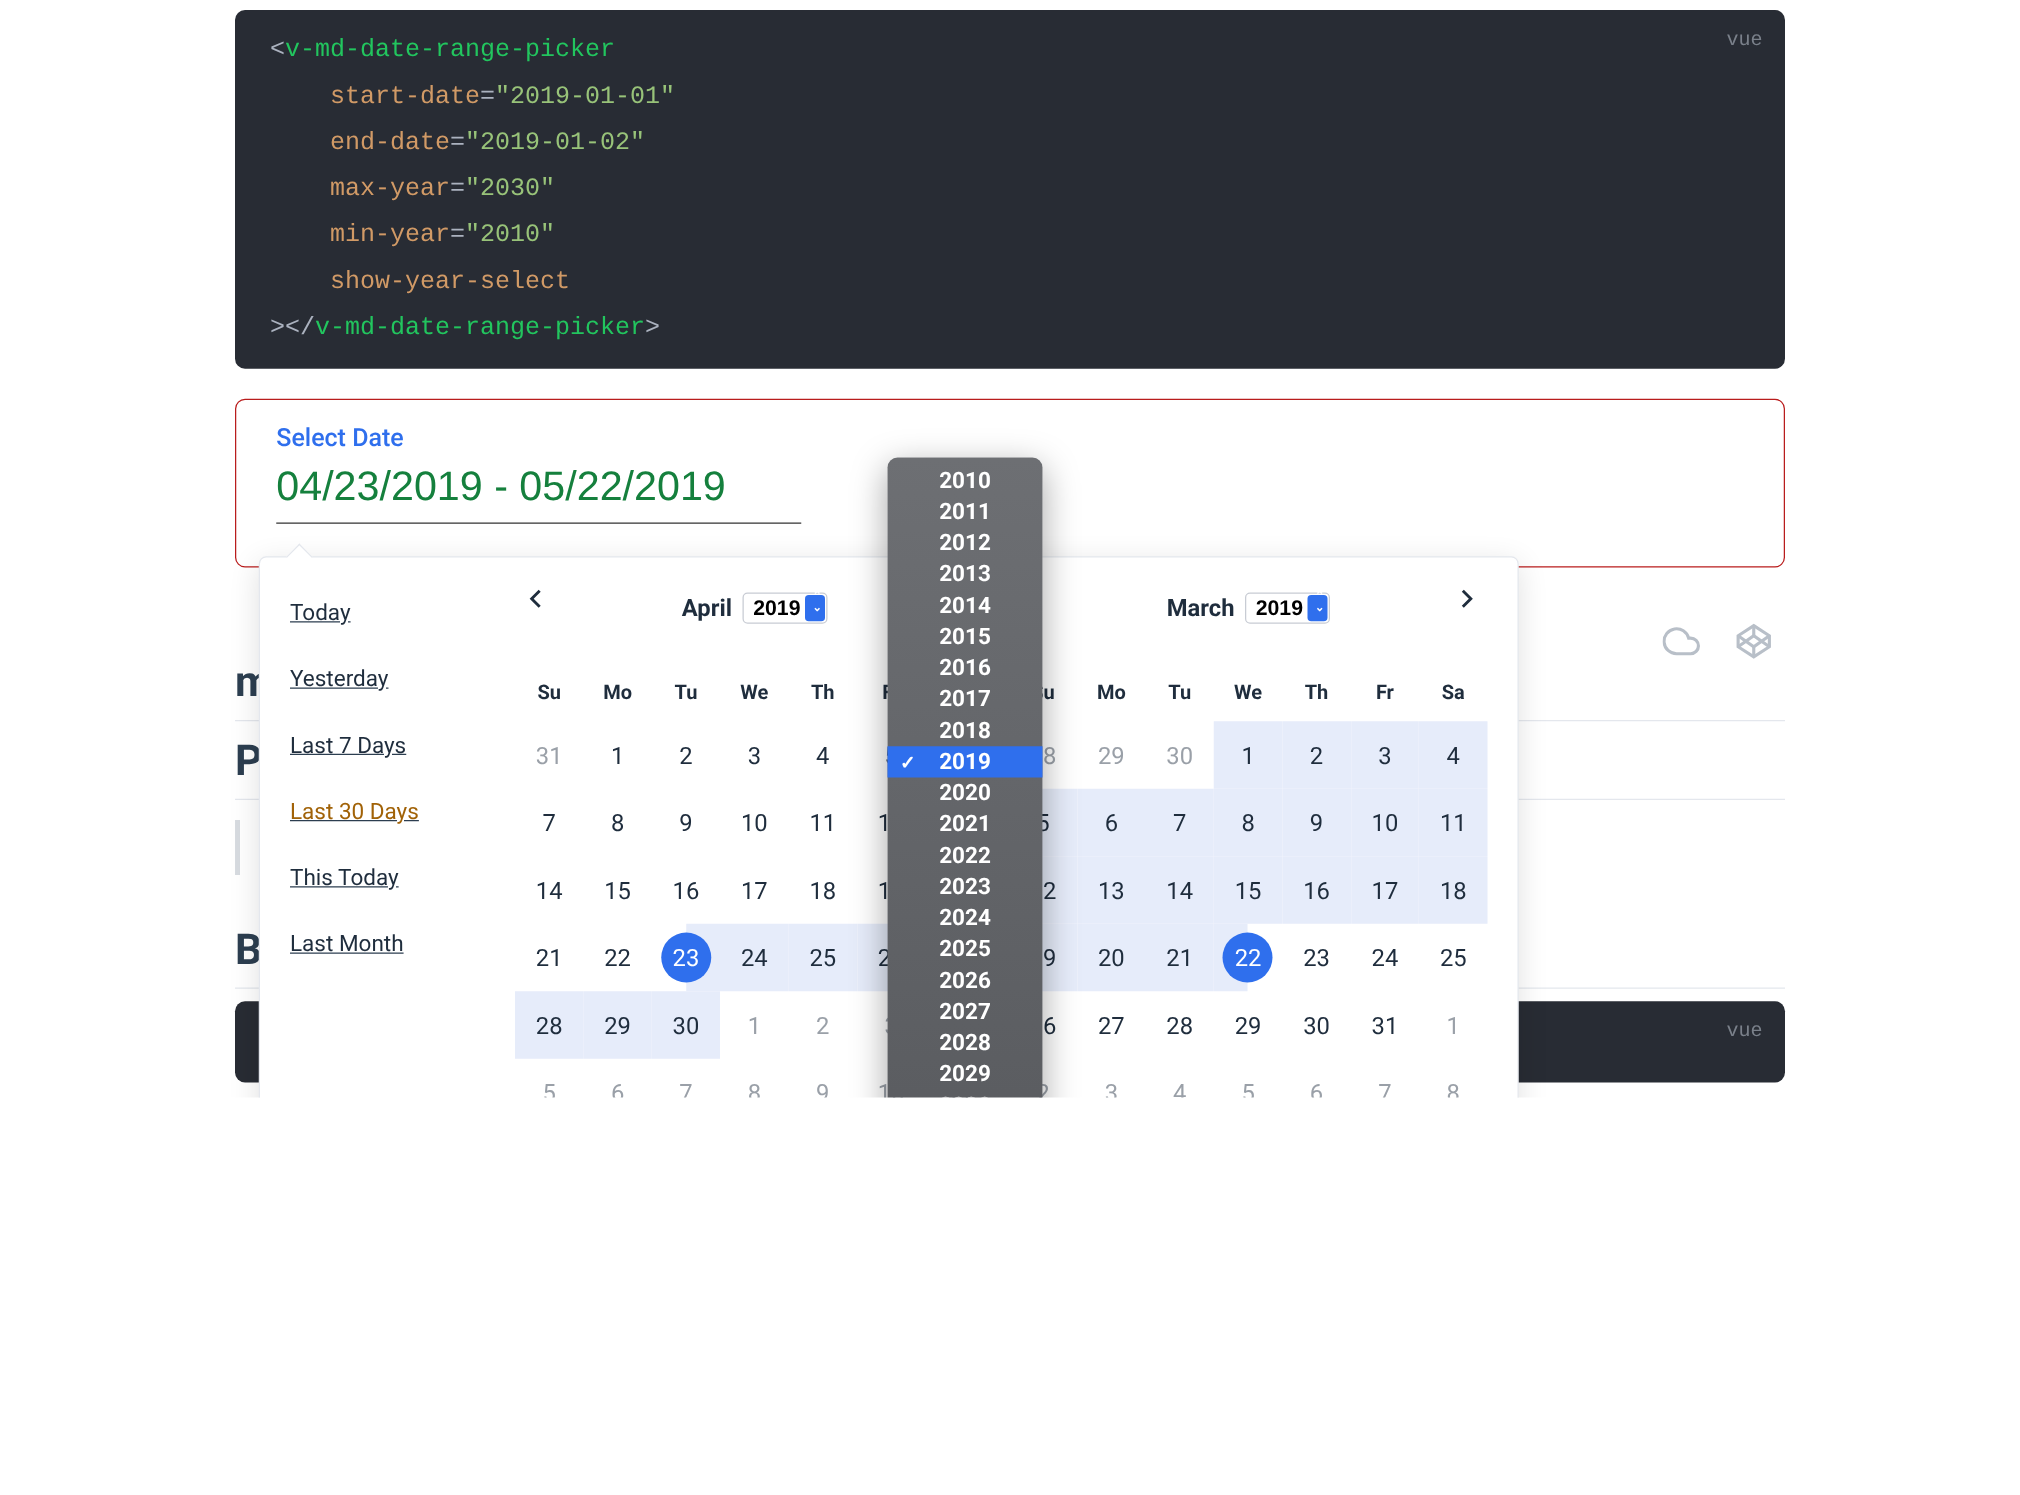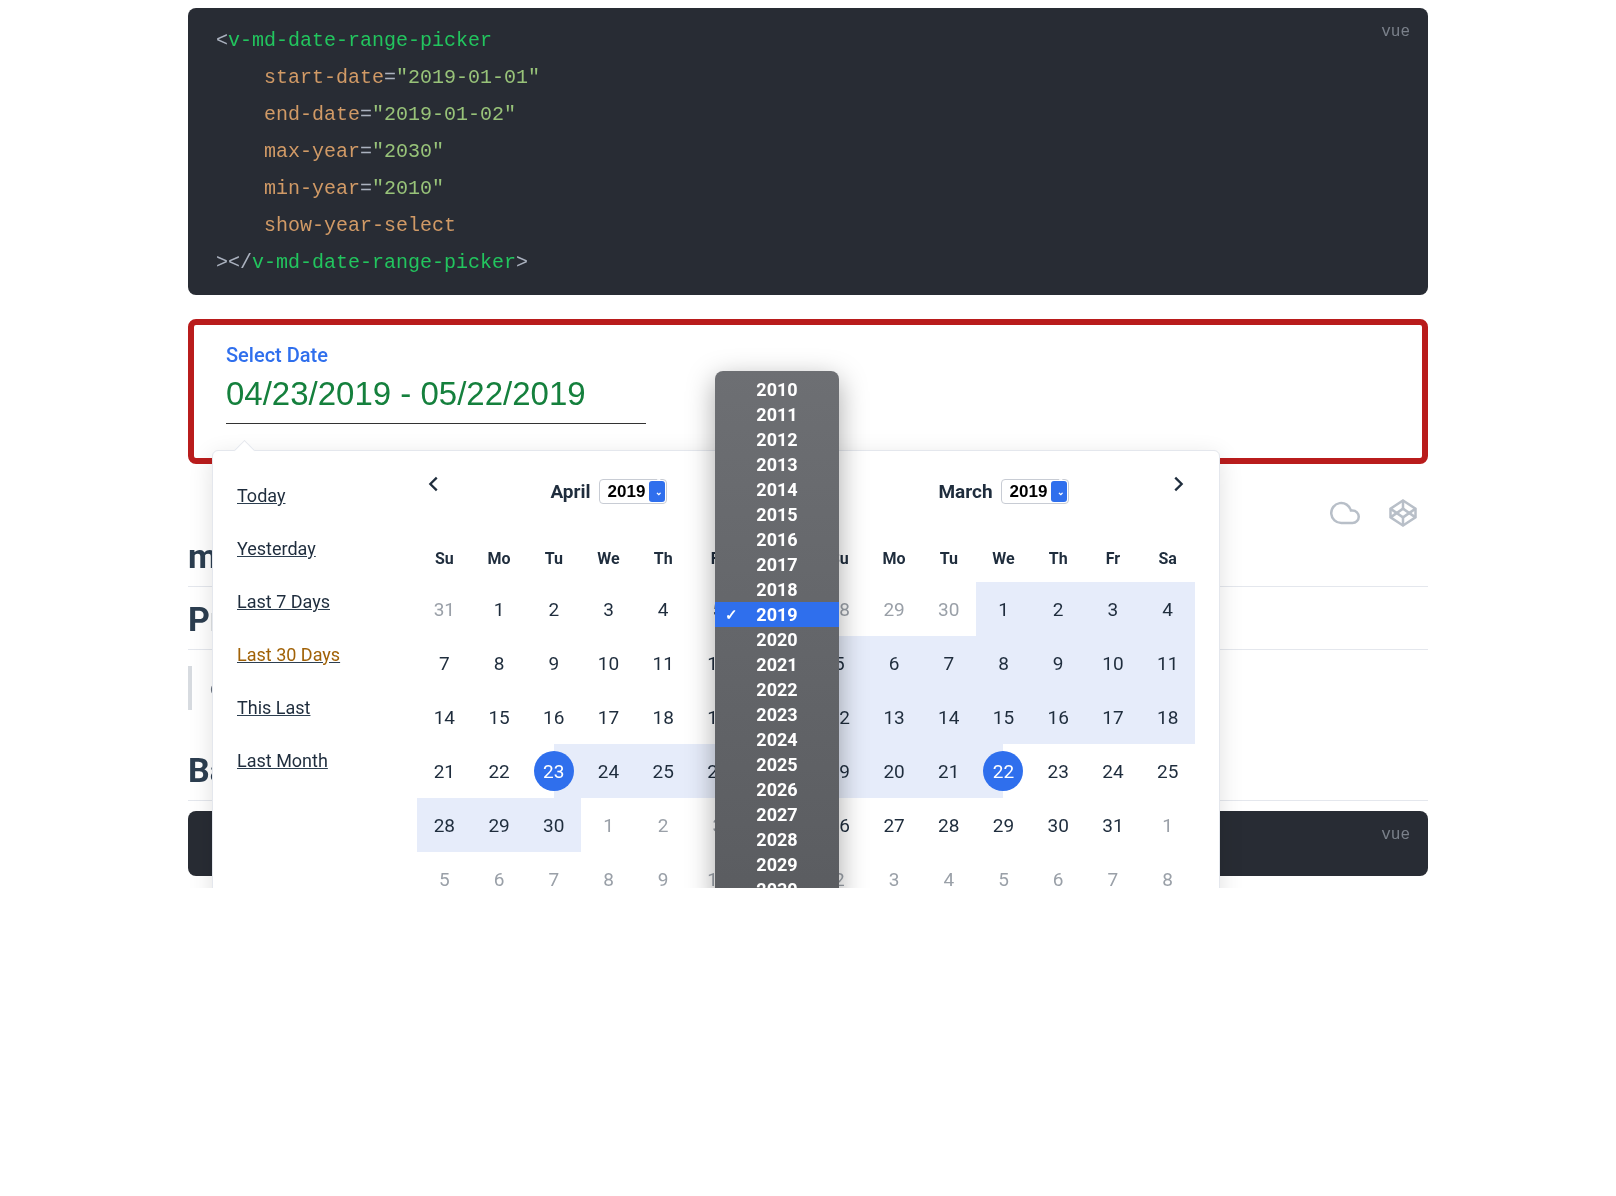--- a/index.html
+++ b/index.html
@@ -5,21 +5,21 @@
 * { box-sizing: border-box; margin: 0; padding: 0; }
 body { font-family: -apple-system, BlinkMacSystemFont, "Segoe UI", Roboto, sans-serif; background: #fff; color: #2c3e50; padding: 0; }
 .page { width: 1280px; margin: 0 auto; padding: 0 20px; position: relative; }
 .code-block { background: #282c34; border-radius: 8px; padding: 14px 28px; margin: 8px 0 12px 0; position: relative; font-family: "SFMono-Regular", Consolas, "Liberation Mono", Menlo, monospace; font-size: 20px; line-height: 1.85; color: #abb2bf; }
 .code-lang { position: absolute; top: 10px; right: 18px; color: #7a808a; font-size: 16px; font-family: inherit; }
 .tok-punc { color: #abb2bf; }
 .tok-tag { color: #22c55e; }
 .tok-attr { color: #d19a66; }
 .tok-eq { color: #abb2bf; }
 .tok-str { color: #98c379; }
-.datepicker-wrap { background: #fff; border: 6px solid #b91c1c; border-radius: 8px; margin-top: 24px; padding: 18px 32px 34px 32px; position: relative; }
+.datepicker-wrap { background: #fff; border: 1px solid #b91c1c; border-radius: 8px; margin-top: 24px; padding: 18px 32px 34px 32px; position: relative; }
 .dp-label { color: #2f6fed; font-size: 20px; font-weight: 500; margin-bottom: 2px; }
 .dp-input { border: none; border-bottom: 1px solid #333; font-size: 33px; color: #15803d; padding: 6px 0 10px 0; width: 420px; background: transparent; outline: none; }
 .popup { position: absolute; left: 18px; top: 125px; background: #fff; border: 1px solid #e4e7ed; border-radius: 6px; box-shadow: 0 6px 24px rgba(0,0,0,.12); padding: 18px 18px 12px 18px; display: flex; z-index: 5; }
 .popup::before { content: ""; position: absolute; top: -8px; left: 24px; width: 14px; height: 14px; background: #fff; border-left: 1px solid #e4e7ed; border-top: 1px solid #e4e7ed; transform: rotate(45deg); }
 .presets { width: 180px; padding-right: 8px; text-decoration: underline; }
 .preset-item { font-size: 18px; color: #1f2d3d; padding: 16px 6px; cursor: pointer; }
 .preset-item.active { color: #a16207; }
 .calendars { display: flex; }
 .cal { width: 395px; padding: 0 6px; }
 .cal-header { display: flex; align-items: center; justify-content: center; position: relative; height: 44px; margin-bottom: 22px; }
@@ -71,21 +71,21 @@
   <div class="datepicker-wrap">
     <div class="dp-label">Select Date</div>
     <input class="dp-input" value="04/23/2019 - 05/22/2019" style="">
 
     <div class="popup">
       <div class="presets" id="presets">
           <div class="preset-item">Today</div>
           <div class="preset-item">Yesterday</div>
           <div class="preset-item">Last 7 Days</div>
           <div class="preset-item active">Last 30 Days</div>
-          <div class="preset-item">This Last</div>
+          <div class="preset-item">This Today</div>
           <div class="preset-item">Last Month</div>
         </div>
       <div class="calendars">
         <div class="cal">
           <div class="cal-header">
             <span class="cal-nav left">
               <svg viewBox="0 0 24 24">
                   <polyline points="15 5 8 12 15 19"></polyline>
                 </svg>
             </span>

